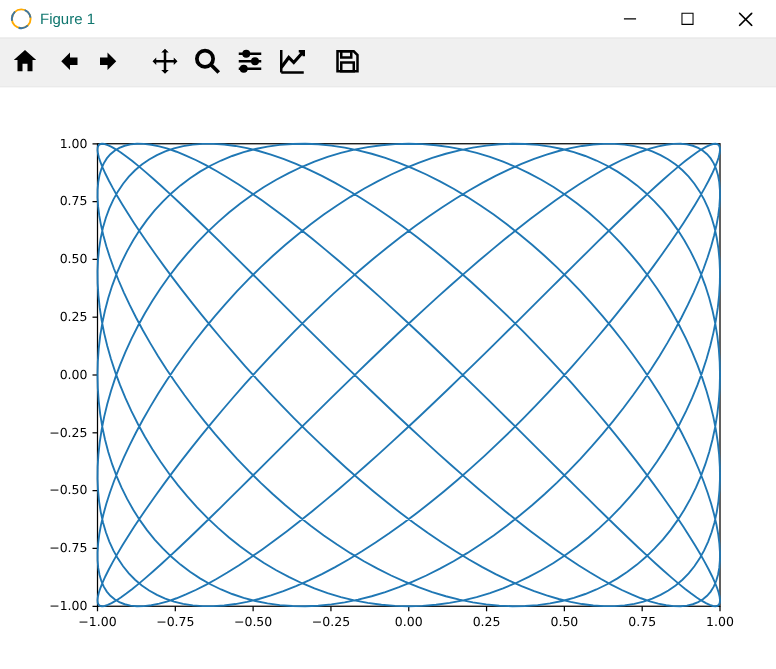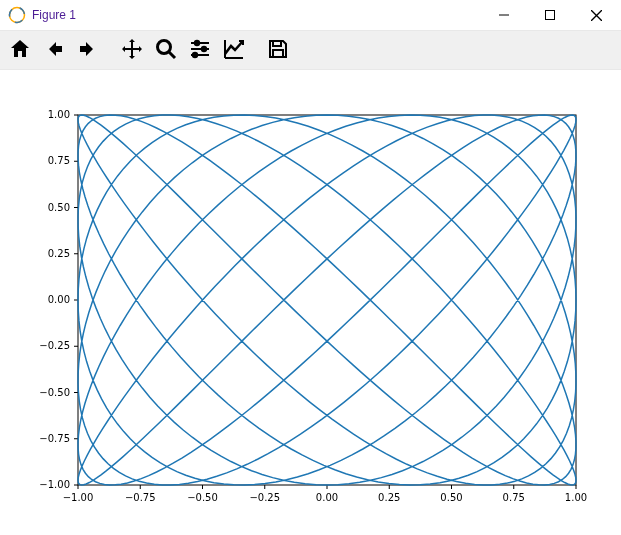--- a/index.html
+++ b/index.html
@@ -26,21 +26,21 @@
     padding: 0 2px 0 8px;
     background: #ffffff;
   }
   .titlebar .app-icon {
     width: 18px; height: 18px;
     margin-right: 6px;
   }
   .titlebar .title {
     flex: 1;
     font-size: 12px;
-    color: #4c1d95;
+    color: #0f766e;
   }
   .titlebar .win-btn {
     width: 46px; height: 30px;
     display: flex; align-items: center; justify-content: center;
     color: #000;
   }
   .toolbar {
     height: 38px;
     background: #f0f0f0;
     border-top: 1px solid #e8e8e8;

